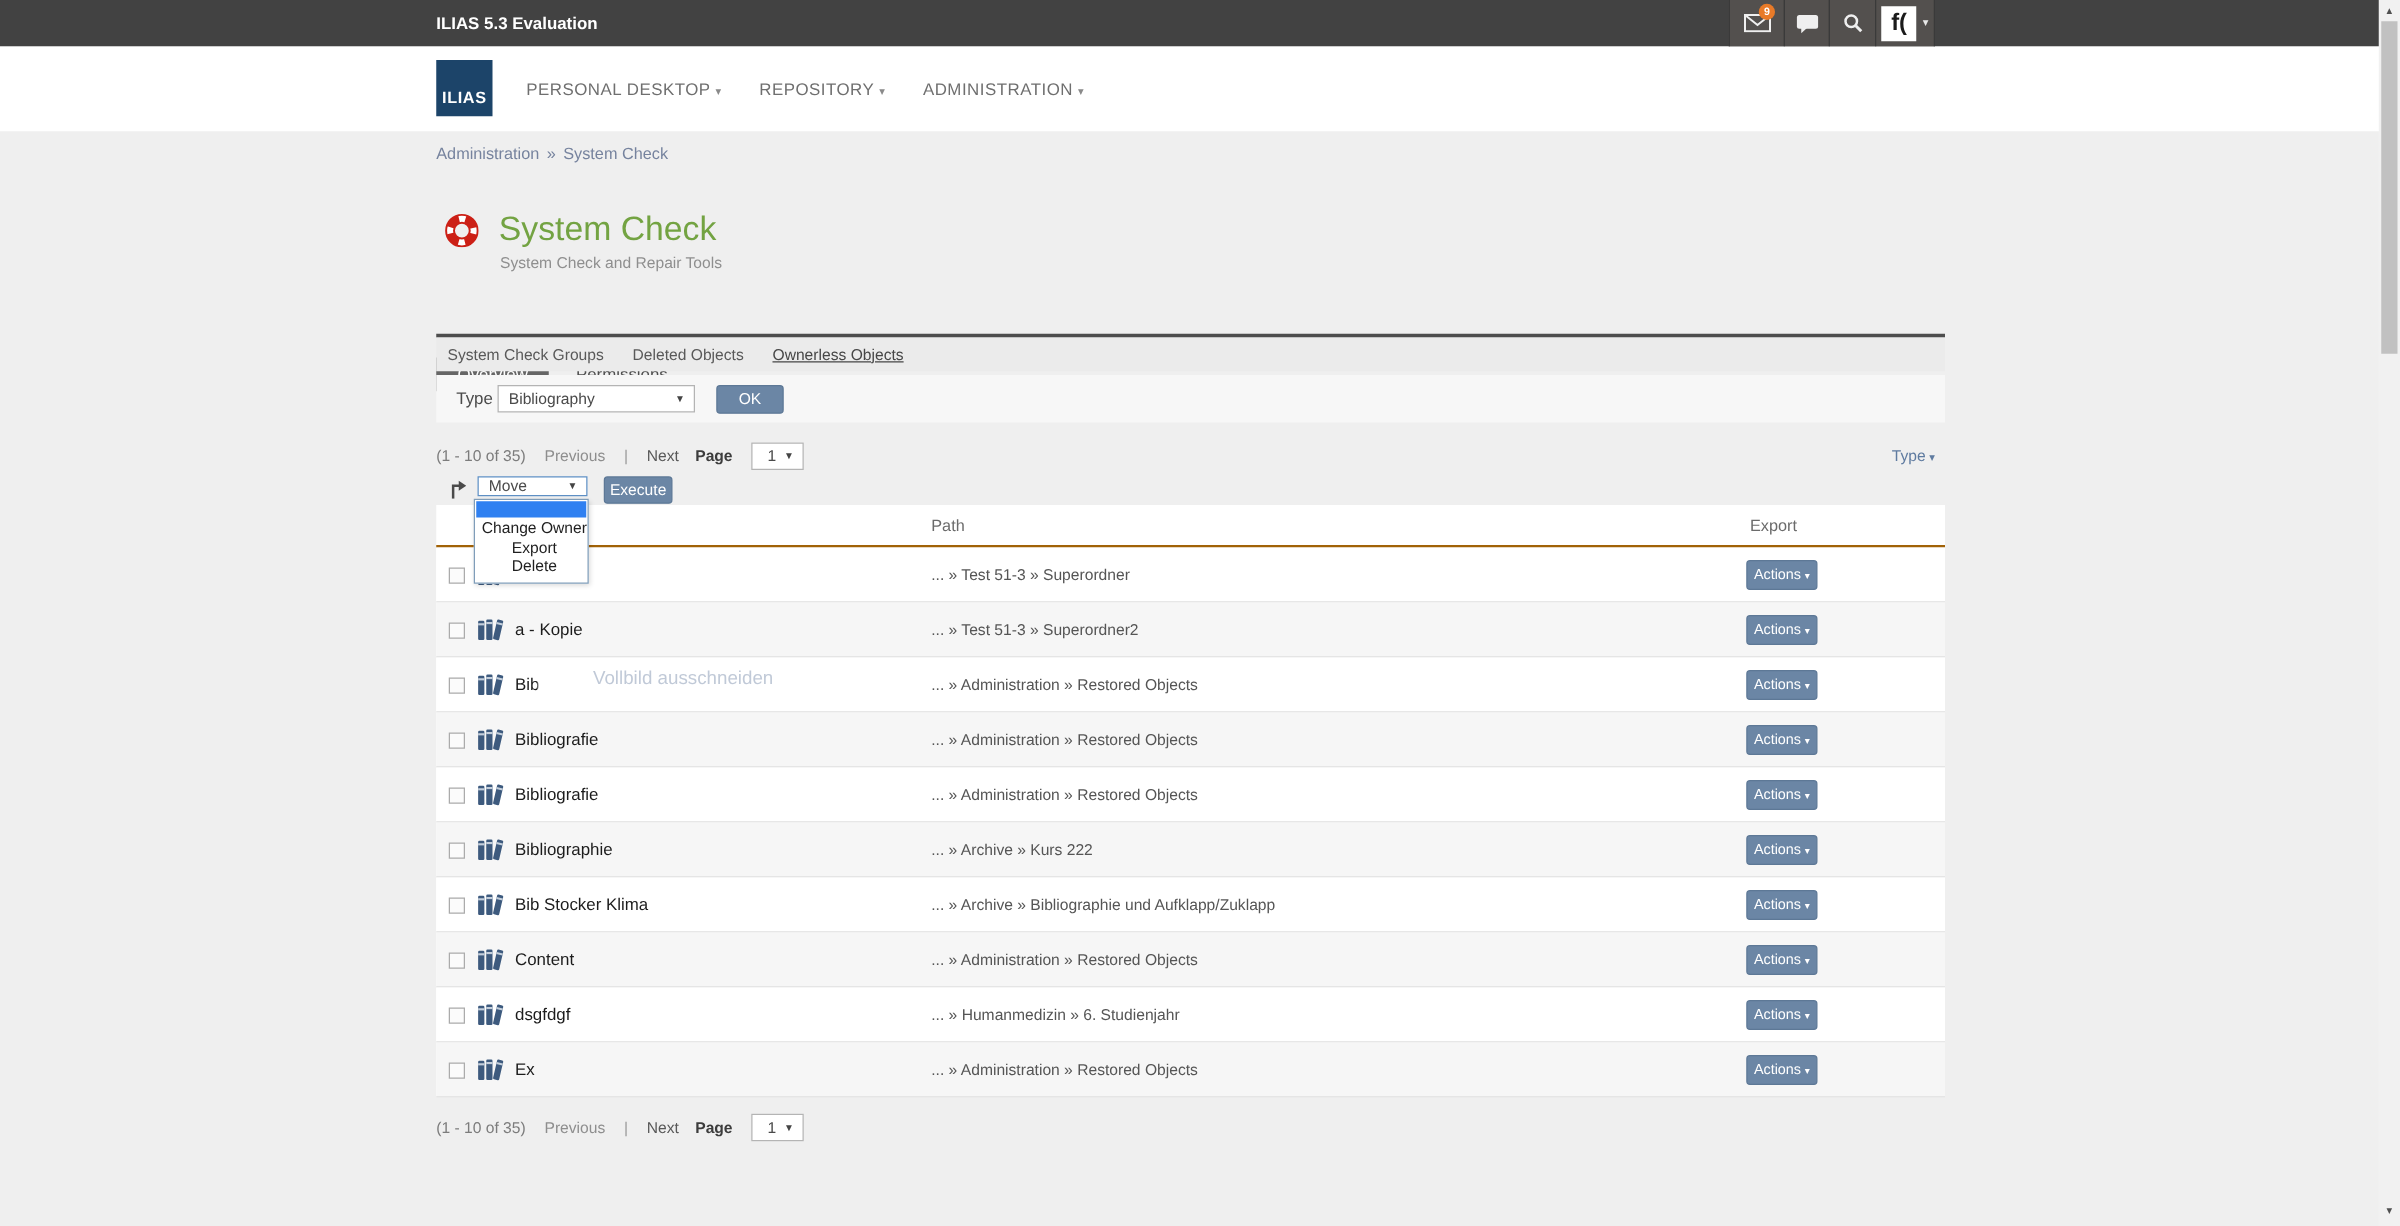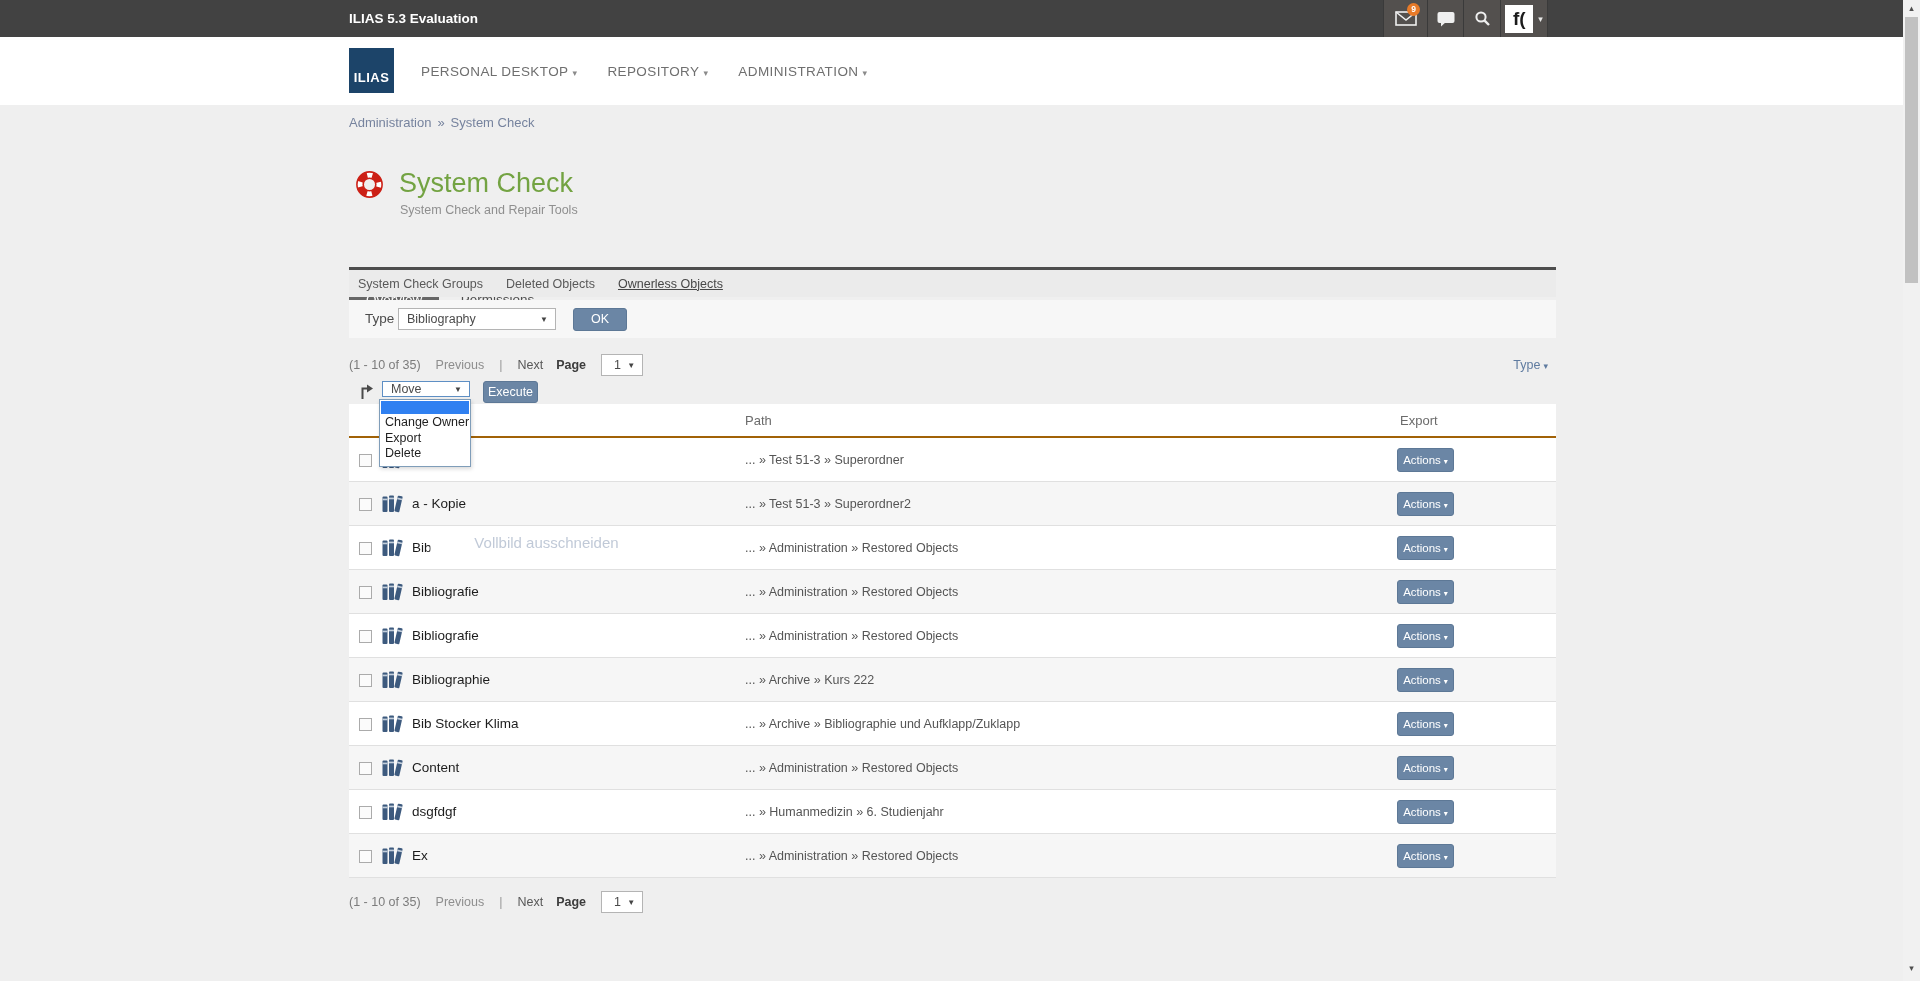--- a/index.html
+++ b/index.html
@@ -61,21 +61,21 @@
   .page-select .sval { left:12px; }
   .rows-link { position:absolute; right:8px; top:0; line-height:26px; color:#5f7ba0; font-size:12.5px; cursor:pointer; }
   .rows-link .scaret2 { font-size:9px; margin-left:3px; }
   
   .bulkrow { position:absolute; left:349px; top:381px; width:1207px; height:22px; }
   .allarrow { position:absolute; left:11px; top:3px; }
   .move-select { left:33px; top:0; width:88px; height:16px; border:1px solid #5e8fc4; }
   .exec-btn { position:absolute; left:134px; top:0; width:55px; height:22px; font-size:12.5px; line-height:20px; }
   .ddlist { position:absolute; left:30px; top:18px; width:92px; height:68px; background:#ffffff; border:1px solid #7f9db9; z-index:10; box-shadow:1px 2px 4px rgba(0,0,0,.15); }
   .ddhl { height:13px; background:#2f80f1; margin:1px; }
-  .ddopts { margin-top:0; }
+  .ddopts { margin-top:0;text-align:center; }
   .ddopt { font-size:12.5px; color:#1f1f1f; line-height:15.5px; padding-left:5px; white-space:nowrap; cursor:pointer; }
   
   .tablebox { position:absolute; left:349px; top:404px; width:1207px; background:#ffffff; }
   .thead { position:relative; height:34px; border-bottom:2px solid #a16207; }
   .th { position:absolute; top:0; line-height:34px; font-size:13px; color:#6b6b6b; }
   .th.path { left:396px; } .th.action { left:1051px; }
   .trow { position:relative; height:44px; border-bottom:1px solid #e0e0e0; background:#ffffff; }
   .trow.alt { background:#f6f6f6; }
   .cbx { position:absolute; left:10px; top:16px; width:13px; height:13px; background:#fbfbfb; border:1px solid #ababab; cursor:pointer; }
   .books { position:absolute; left:33px; top:13px; }

